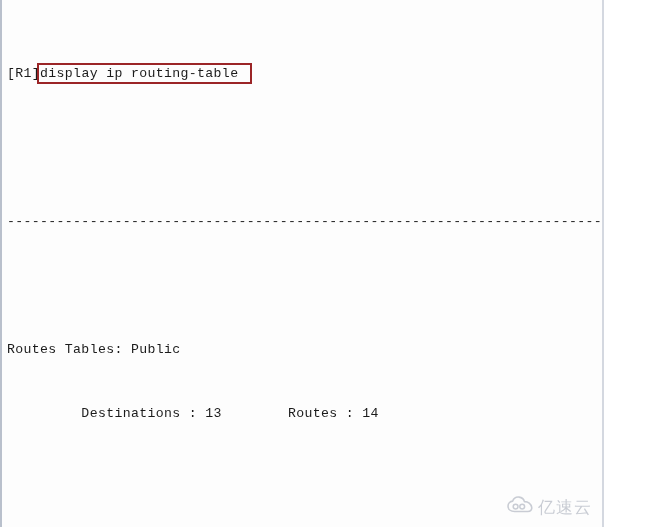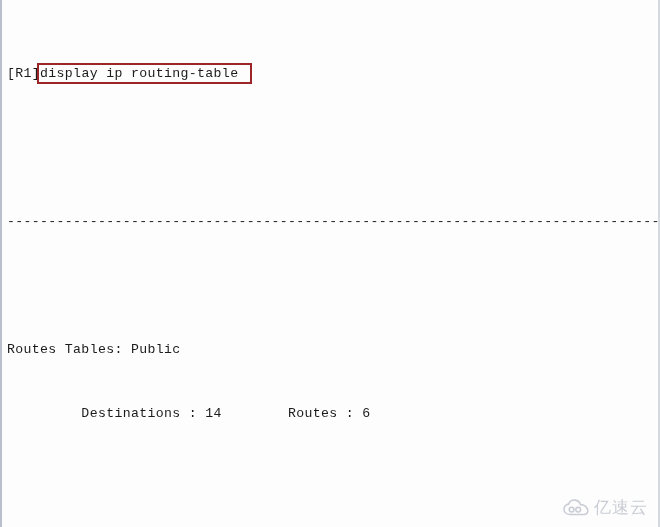--- a/index.html
+++ b/index.html
@@ -10,21 +10,21 @@
   }
   body {
     width: 660px;
     height: 527px;
     overflow: hidden;
     font-family: "Liberation Mono", "DejaVu Sans Mono", monospace;
   }
 
   #terminal {
     position: relative;
-    width: 660px;
+    width: 604px;
     height: 527px;
     background: #fdfdfd;
     box-sizing: border-box;
     border-left: 2px solid #b9c0cc;
     border-right: 2px solid #d4d8e0;
     overflow: hidden;
   }
 
   
   .console {
@@ -65,21 +65,20 @@
     box-sizing: border-box;
     pointer-events: none;
   }
 
   
   #watermark {
     position: absolute;
     right: 10px;
     bottom: 8px;
     display: flex;
-    align-items: center;
     gap: 5px;
     opacity: 0.45;
     user-select: none;
   }
   #watermark .wm-text {
     font-family: "DejaVu Sans", "Liberation Sans", sans-serif;
     font-size: 17px;
     color: #8b93a3;
     letter-spacing: 1px;
   }
@@ -109,21 +108,21 @@
 
 
     <div class="line blank"> </div>
 
     <div class="line">--------------------------------------------------------------------------------</div>
 
     <div class="line blank"> </div>
 
     <div class="line">Routes Tables: Public</div>
 
-    <div class="line">         Destinations : 14        Routes : 6</div>
+    <div class="line">         Destinations : 13        Routes : 14</div>
 
     <div class="line blank"> </div>
 
     
 
     
 
     
     
 

